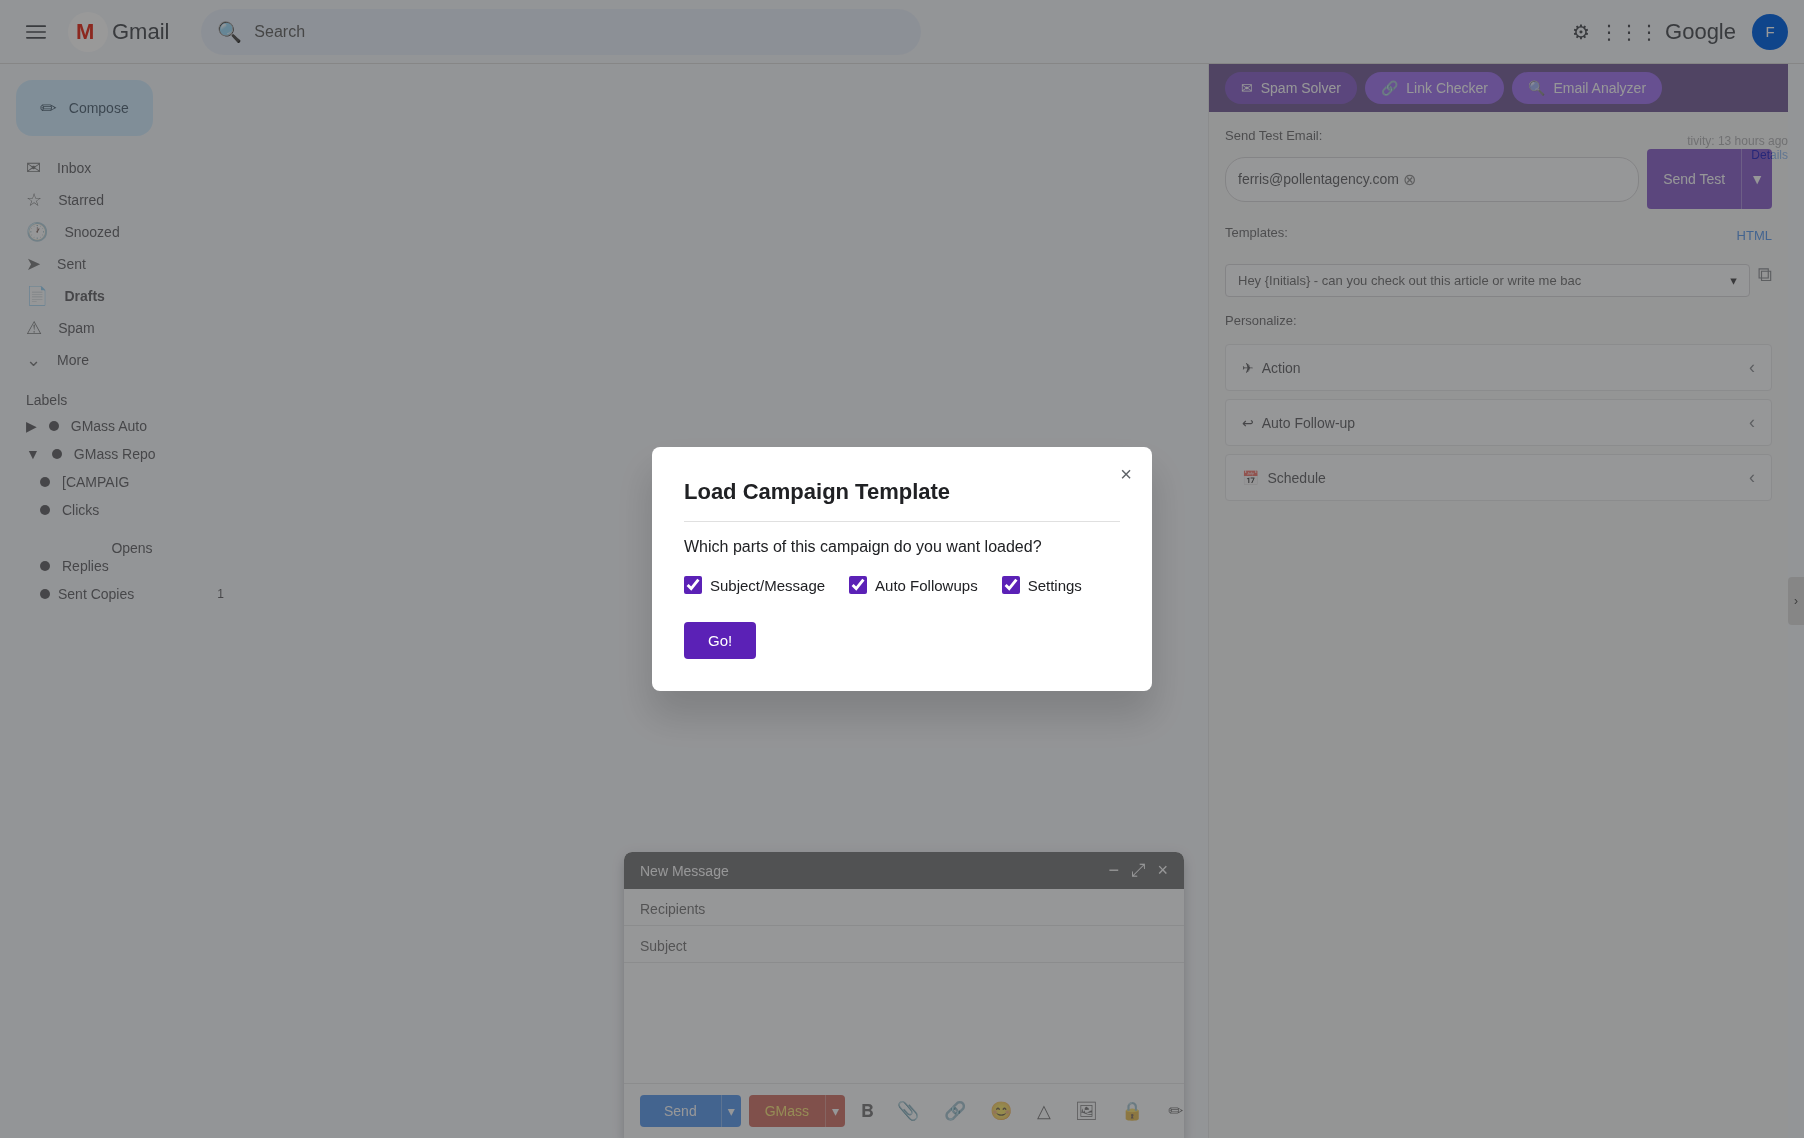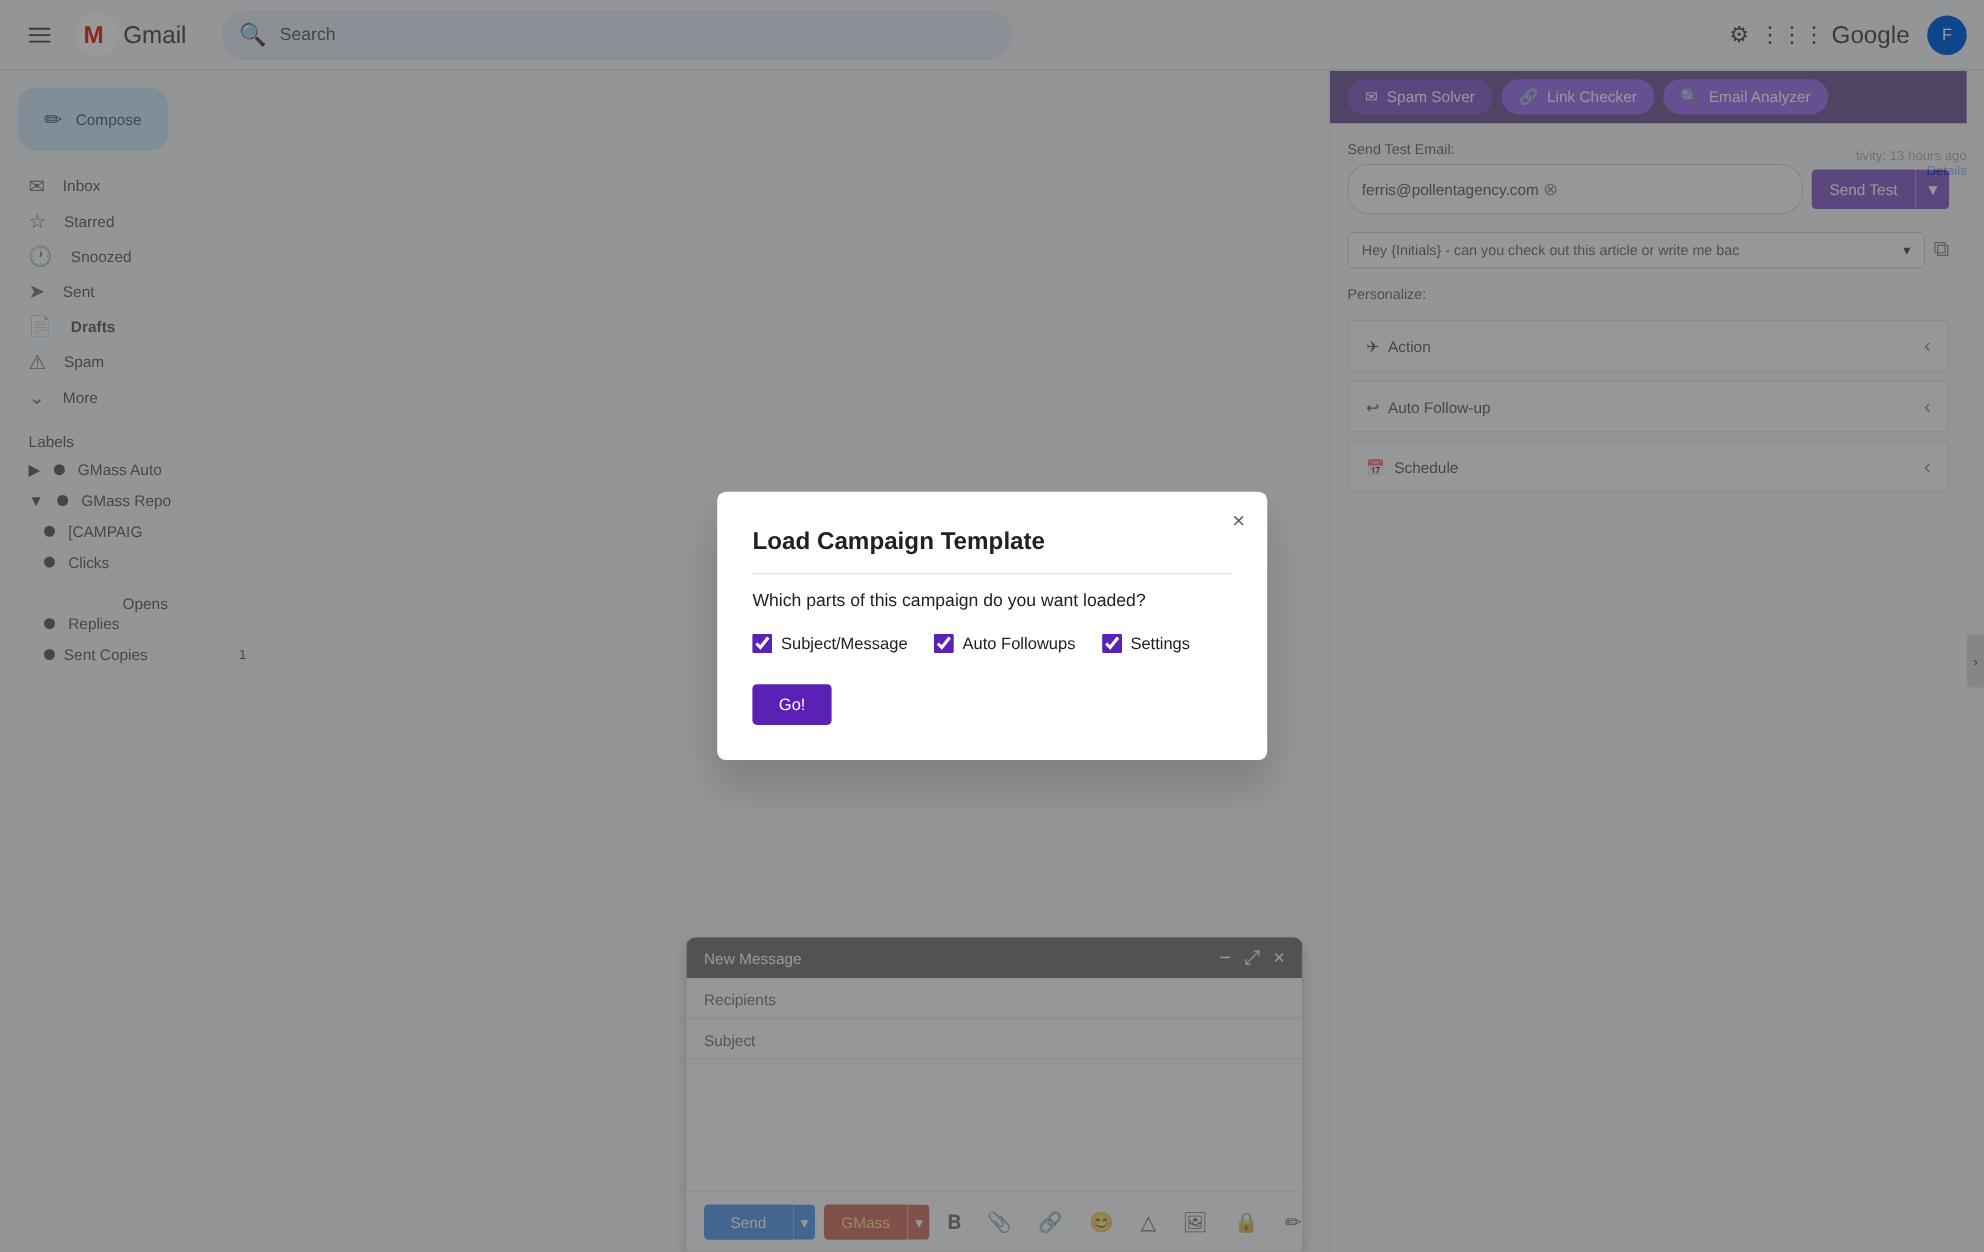--- a/index.html
+++ b/index.html
@@ -58,22 +58,22 @@
     .ext-topbar { background: #3d1a6e; padding: 8px 16px; display: flex; align-items: center; gap: 8px; }
     .ext-tab-btn { background: #7c3aed; color: white; border: none; border-radius: 20px; padding: 8px 16px; font-size: 14px; cursor: pointer; display: flex; align-items: center; gap: 8px; font-weight: 500; }
     .ext-tab-btn.active { background: #5b21b6; }
     .ext-content { padding: 16px; }
     .ext-row { margin-bottom: 16px; }
     .ext-label { font-size: 13px; color: #333; margin-bottom: 6px; font-weight: 500; }
     .ext-email-row { display: flex; gap: 8px; align-items: center; }
     .ext-email-input { flex: 1; border: 1px solid #ccc; border-radius: 20px; padding: 12px 12px; font-size: 14px; display: flex; align-items: flex-end; gap: 8px; background: white; }
     .email-chip { display: flex; align-items: center; gap: 4px; font-size: 14px; color: #202124; }
     .email-chip-close { color: #666; cursor: pointer; font-size: 16px; }
-    .send-test-btn { background: #5b21b6; color: white; border: none; border-radius: 4px; padding: 8px 16px; font-size: 14px; cursor: pointer; font-weight: 500; display: flex; align-items: center; gap: 6px; white-space: nowrap; }
-    .ext-select { flex: 1; border: 1px solid #ccc; border-radius: 4px; padding: 8px 12px; font-size: 13px; background: white; display: flex; align-items: center; justify-content: space-between; cursor: pointer; }
+    .send-test-btn { background: #5b21b6; color: white; border: none; border-radius: 4px; padding: 22px 16px; font-size: 14px; cursor: pointer; font-weight: 500; display: flex; align-items: center; gap: 6px; white-space: nowrap; }
+    .ext-select { flex: 1; border: 1px solid #ccc; border-radius: 4px; padding: 8px 12px; font-size: 13px; background: white; display: flex; align-items: center; justify-content: space-between; cursor: pointer; margin-top: 12px; }
     .ext-html-link { color: #1a73e8; font-size: 13px; cursor: pointer; }
     .ext-personalize { font-size: 13px; color: #333; margin-bottom: 8px; font-weight: 500; }
 
     .ext-section { background: white; border: 1px solid #e0e0e0; border-radius: 4px; margin-bottom: 8px; }
     .ext-section-header { padding: 12px 16px; display: flex; align-items: center; justify-content: space-between; cursor: pointer; }
     .ext-section-title { font-size: 14px; font-weight: 500; color: #202124; display: flex; align-items: center; gap: 8px; }
     .ext-chevron { font-size: 18px; color: #5f6368; }
     .ext-section-body { padding: 12px 16px; border-top: 1px solid #e0e0e0; }
     .action-chip { border: 1px solid #ccc; border-radius: 20px; padding: 6px 16px; font-size: 13px; color: #333; display: inline-flex; align-items: center; cursor: pointer; background: white; }
 
@@ -256,20 +256,24 @@
                 </div>
               </div>
               <div class="send-test-btn-group">
                 <button class="send-test-btn">Send Test</button>
                 <button class="send-test-dropdown">▼</button>
               </div>
             </div>
           </div>
 
           <div class="ext-row">
+            <div style="display:flex;justify-content:space-between;align-items:center;margin-bottom:6px;">
+              <div class="ext-label">Templates:</div>
+              <span class="ext-html-link">HTML</span>
+            </div>
             <div style="display:flex;gap:8px;align-items:center;">
               <div class="ext-select" style="flex:1;">
                 <span style="font-size:13px;color:#333;overflow:hidden;text-overflow:ellipsis;white-space:nowrap;max-width:380px;">Hey {Initials} - can you check out this article or write me bac</span>
                 <span>▾</span>
               </div>
               <span class="copy-icon">⧉</span>
             </div>
           </div>
 
           <div class="ext-row">

